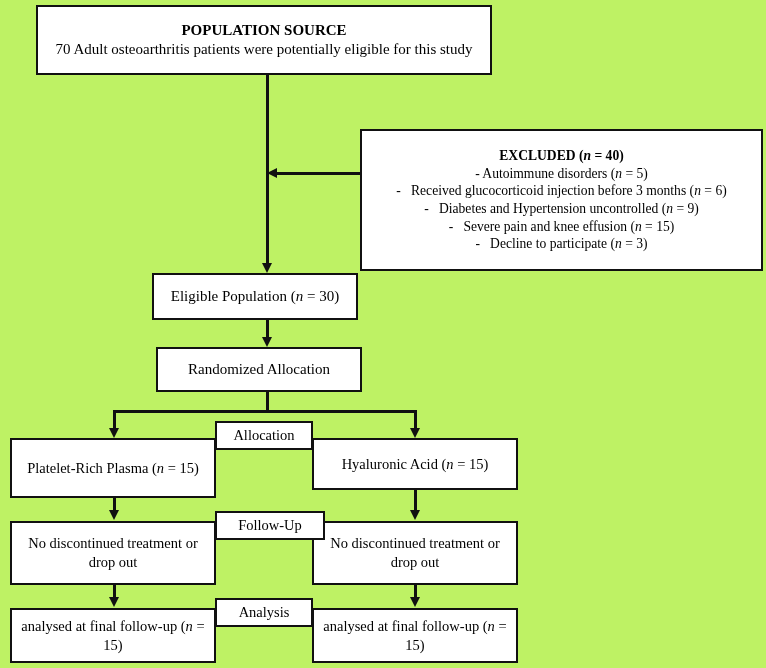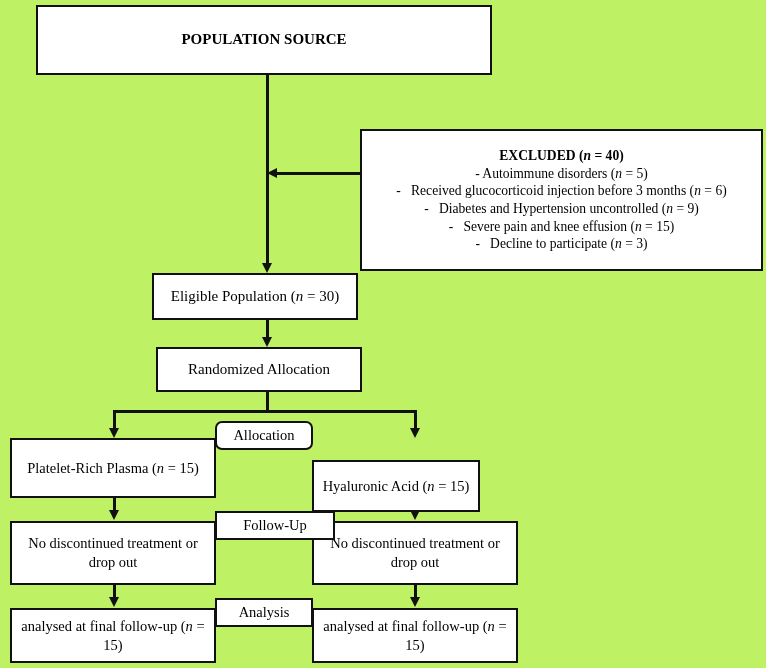--- a/index.html
+++ b/index.html
@@ -78,20 +78,21 @@
   em.nv { font-style: italic; }
 </style>
 </head>
 <body>
 
 <div id="canvas">
 
   <div class="box f15" style="left:36px; top:5px; width:456px; height:70px;">
     <div class="inner">
       <div class="t-title">POPULATION SOURCE</div>
+      <div>70 Adult osteoarthritis patients were potentially eligible for this study</div>
     </div>
   </div>
 
   <div class="line vline" style="left:266px; top:75px; width:2.5px; height:188px;"></div>
   <div class="arrow-down" style="left:262px; top:263px;"></div>
 
   <div class="box f13" style="left:360px; top:105px; width:403px; height:142px;margin-top:24px;">
     <div class="inner">
       <div class="t-title">EXCLUDED (<em class="nv">n</em> = 40)</div>
       <div style="white-space: pre-wrap;">- Autoimmune disorders (<em class="nv">n</em> = 5)</div>
@@ -120,42 +121,42 @@
   <div class="line hline" style="left:113px; top:410px; width:303px; height:2.5px;"></div>
   <div class="line vline" style="left:113px; top:410px; width:2.5px; height:18px;"></div>
   <div class="arrow-down" style="left:109px; top:428px;"></div>
   <div class="line vline" style="left:414px; top:410px; width:2.5px; height:18px;"></div>
   <div class="arrow-down" style="left:410px; top:428px;"></div>
 
   <div class="box f14" style="left:10px; top:438px; width:206px; height:60px;">
     <div class="inner">Platelet-Rich Plasma (<em class="nv">n</em> = 15)</div>
   </div>
 
-  <div class="box f14" style="left:312px; top:460px; width:168px; height:52px;">
+  <div class="box f14" style="left:312px; top:438px; width:206px; height:52px;">
     <div class="inner">Hyaluronic Acid (<em class="nv">n</em> = 15)</div>
   </div>
 
-  <div class="label-box f14" style="left:215px; top:421px; width:98px; height:29px;border-radius:7px;">
+  <div class="label-box f14" style="left:215px; top:421px; width:98px; height:29px;">
     <span>Allocation</span>
   </div>
 
   <div class="line vline" style="left:113px; top:498px; width:2.5px; height:12px;"></div>
   <div class="arrow-down" style="left:109px; top:510px;"></div>
   <div class="line vline" style="left:414px; top:490px; width:2.5px; height:20px;"></div>
   <div class="arrow-down" style="left:410px; top:510px;"></div>
 
   <div class="box f14" style="left:10px; top:521px; width:206px; height:64px;">
     <div class="inner">No discontinued treatment or drop out</div>
   </div>
 
   <div class="box f14" style="left:312px; top:521px; width:206px; height:64px;">
     <div class="inner">No discontinued treatment or drop out</div>
   </div>
 
-  <div class="label-box f14" style="left:215px; top:511px; width:120px; height:29px;">
+  <div class="label-box f14" style="left:215px; top:511px; width:110px; height:29px;">
     <span>Follow-Up</span>
   </div>
 
   <div class="line vline" style="left:113px; top:585px; width:2.5px; height:12px;"></div>
   <div class="arrow-down" style="left:109px; top:597px;"></div>
   <div class="line vline" style="left:414px; top:585px; width:2.5px; height:12px;"></div>
   <div class="arrow-down" style="left:410px; top:597px;"></div>
 
   <div class="box f14" style="left:10px; top:608px; width:206px; height:55px;">
     <div class="inner">analysed at final follow-up (<em class="nv">n</em> = 15)</div>

